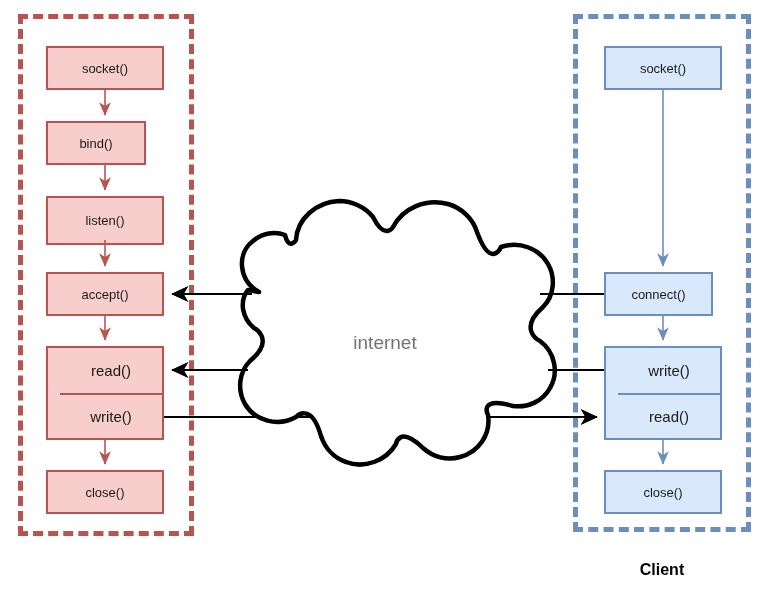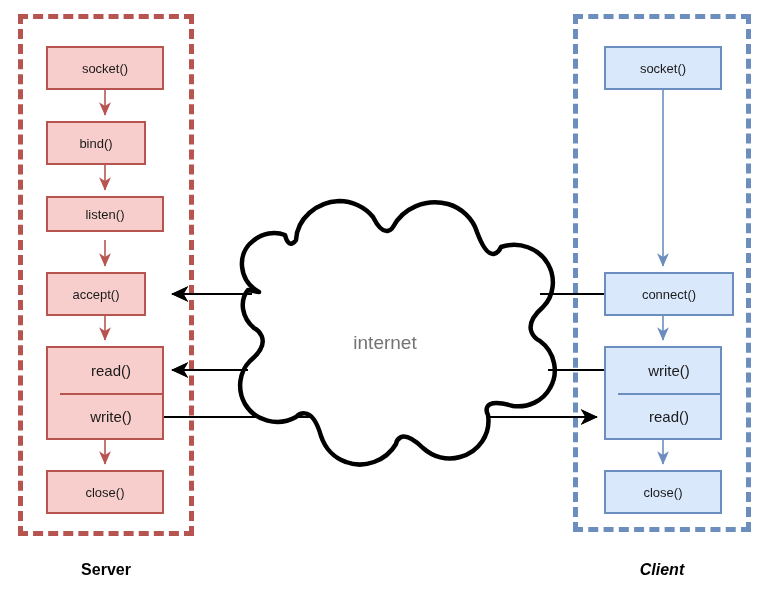--- a/index.html
+++ b/index.html
@@ -88,21 +88,21 @@
   
   .caption {
     position: absolute;
     font-size: 16px;
     font-weight: bold;
     color: #000000;
     text-align: center;
     white-space: nowrap;
   }
   .caption.server { left: 18px; top: 561px; width: 176px; }
-  .caption.client { left: 573px; top: 561px; width: 178px; font-style: italic; }
+  .caption.client { left: 573px; top: 561px; width: 178px; }
 
   
   .cloud-label {
     position: absolute;
     left: 305px;
     top: 332px;
     width: 160px;
     text-align: center;
     font-size: 19px;
     color: #737373;
@@ -118,46 +118,46 @@
   <div class="panel client"></div>
 
   <div class="node red" style="left:46px; top:46px; width:118px; height:44px;">
     <span>socket()</span>
   </div>
 
   <div class="node red" style="left:46px; top:121px; width:100px; height:44px;">
     <span>bind()</span>
   </div>
 
-  <div class="node red" style="left:46px; top:196px; width:118px; height:36px;text-align:right;">
+  <div class="node red" style="left:46px; top:196px; width:118px; height:49px;text-align:right;">
     <span>listen()</span>
   </div>
 
-  <div class="node red" style="left:46px; top:272px; width:100px; height:44px;justify-content:center;">
+  <div class="node red" style="left:46px; top:272px; width:118px; height:44px;justify-content:center;">
     <span>accept()</span>
   </div>
 
   <div class="pair red" style="left:46px; top:346px; width:118px; height:94px;">
     <div class="cell">
       <span>read()</span>
     </div>
     <div class="cell">
       <span>write()</span>
     </div>
   </div>
 
   <div class="node red" style="left:46px; top:470px; width:118px; height:44px;">
     <span>close()</span>
   </div>
 
   <div class="node blue" style="left:604px; top:46px; width:118px; height:44px;">
     <span>socket()</span>
   </div>
 
-  <div class="node blue" style="left:604px; top:272px; width:130px; height:44px;">
+  <div class="node blue" style="left:604px; top:272px; width:109px; height:44px;">
     <span>connect()</span>
   </div>
 
   <div class="pair blue" style="left:604px; top:346px; width:118px; height:94px;">
     <div class="cell">
       <span>write()</span>
     </div>
     <div class="cell">
       <span>read()</span>
     </div>
@@ -238,16 +238,15 @@
       <line x1="604" y1="370" x2="548" y2="370" stroke="#000000" stroke-width="1.8"></line>
       <line x1="248" y1="370" x2="172" y2="370" stroke="#000000" stroke-width="1.8" marker-end="url(#arr-black)"></line>
 
       <line x1="164" y1="417" x2="243" y2="417" stroke="#000000" stroke-width="1.8"></line>
       <line x1="498" y1="417" x2="597" y2="417" stroke="#000000" stroke-width="1.8" marker-end="url(#arr-black)"></line>
     </g>
   </svg>
 
   <div class="cloud-label">internet</div>
 
-  <div class="caption server">Server</div>
   <div class="caption client">Client</div>
 
 </div>
 
 </body></html>

